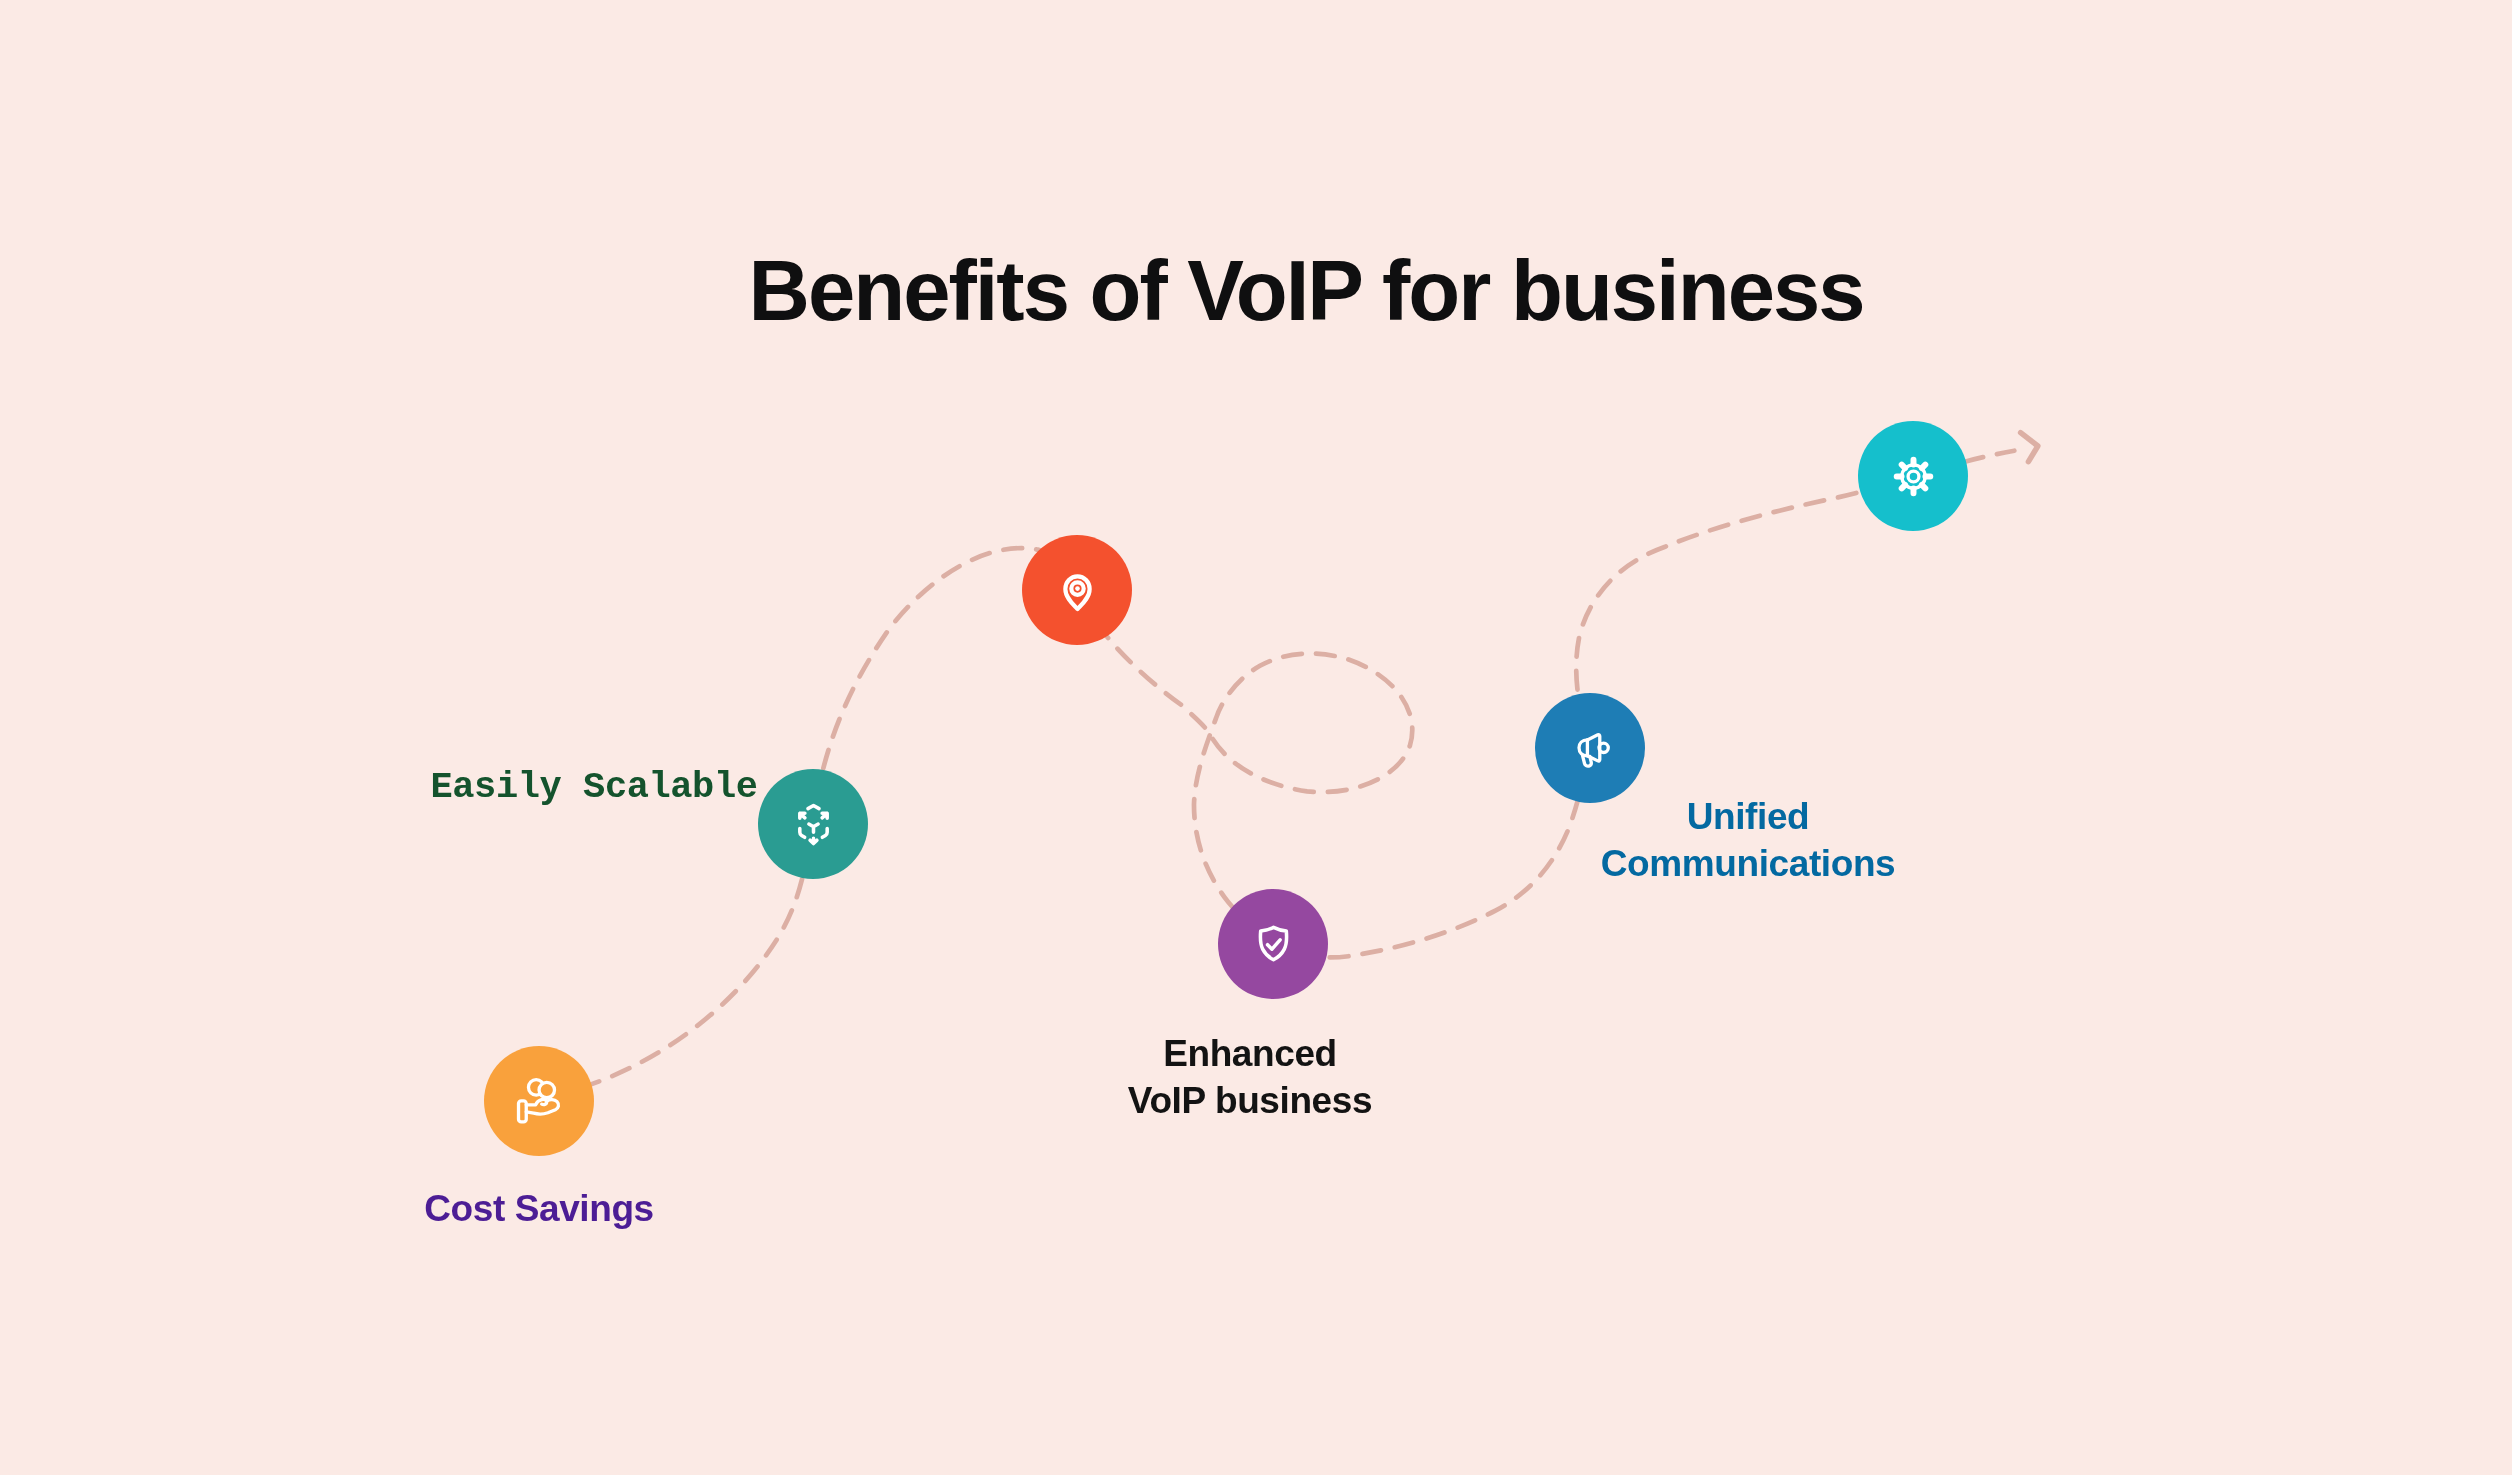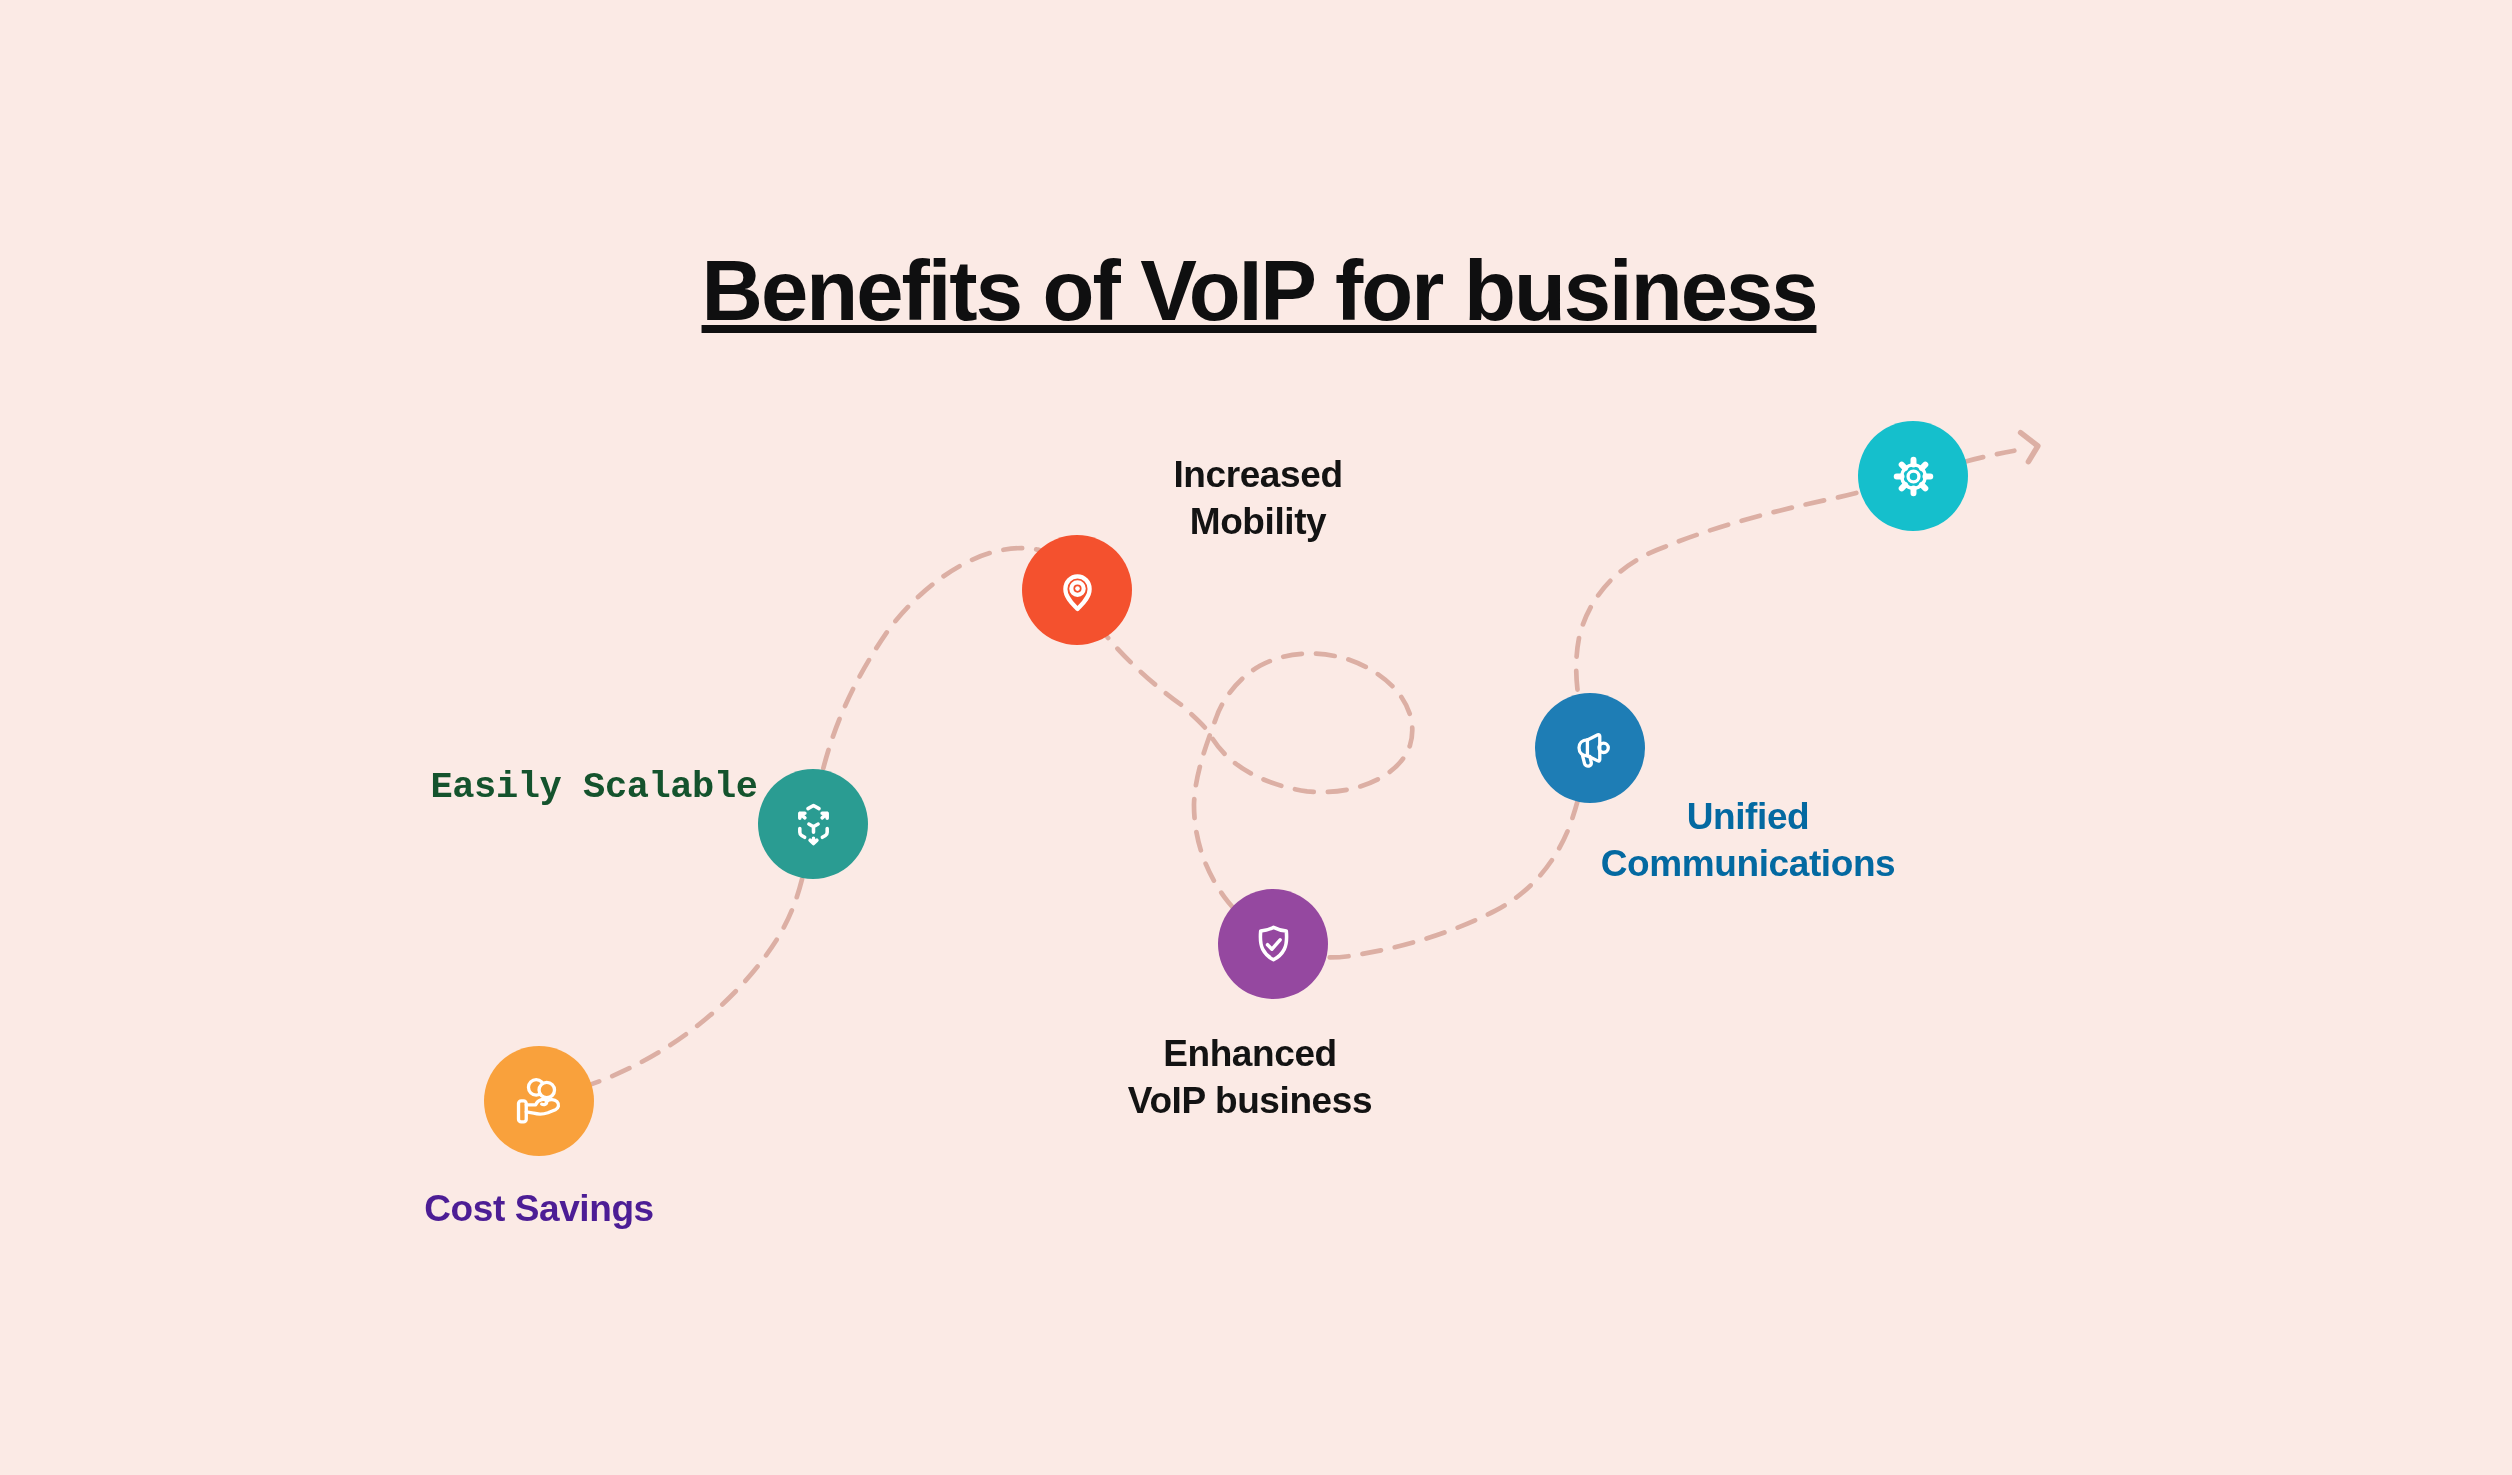--- a/index.html
+++ b/index.html
@@ -20,30 +20,29 @@
     overflow: hidden;
   }
   .route-layer {
     position: absolute;
     left: 0;
     top: 0;
     z-index: 1;
   }
   .page-title {
     position: absolute;
-    left: 1259px;
+    left: 1306px;
     top: 185px;
     transform: translateX(-50%);
     font-size: 85px;
     font-weight: 700;
     letter-spacing: -2px;
     color: #0f0f10;
     white-space: nowrap;
     z-index: 3;
-    text-decoration: underline;
   }
   .node {
     position: absolute;
     transform: translate(-50%, -50%);
     z-index: 2;
   }
   .bubble {
     width: 110px;
     height: 110px;
     border-radius: 50%;
@@ -143,24 +142,20 @@
 
   <div class="node" style="left:1077px; top:590px">
     <div class="bubble" style="background: rgb(244, 81, 46); --bubble-fill: #f4512e; color: rgb(255, 255, 255);">
       <svg viewBox="0 0 48 48" fill="none" stroke="currentColor" stroke-width="3.8" stroke-linecap="round" stroke-linejoin="round">
         <path d="M24 40.8 C20.2 36.6 13 30.6 13 22.6 C13 16.2 17.9 11.2 24 11.2 C30.1 11.2 35 16.2 35 22.6 C35 30.6 27.8 36.6 24 40.8 Z"></path>
         <circle cx="24" cy="22.3" r="5.6"></circle>
         <circle cx="24" cy="22.3" r="2.1" fill="currentColor" stroke="none"></circle>
       </svg>
     </div>
   </div>
-  <div class="node-label" style="left: 1258px; top: 499px; color: rgb(19, 19, 19);">
-    <div>Increased</div>
-    <div>Mobility</div>
-  </div>
 
   <div class="node" style="left:1273px; top:944px">
     <div class="bubble" style="background: rgb(149, 72, 160); --bubble-fill: #9548a0; color: rgb(255, 255, 255);">
       <svg viewBox="0 0 48 48" fill="none" stroke="currentColor" stroke-width="3.2" stroke-linecap="round" stroke-linejoin="round">
         <path d="M24 8.5 C27.5 10.3 31.5 11.4 35.6 11.8 C36.1 17.5 36.3 23.3 33.8 28.2 C31.7 32.3 28.4 35.6 24 37.8 C19.6 35.6 16.3 32.3 14.2 28.2 C11.7 23.3 11.9 17.5 12.4 11.8 C16.5 11.4 20.5 10.3 24 8.5 Z"></path>
         <path d="M18.6 24.2 L22.6 28.2 L30 19.8"></path>
       </svg>
     </div>
   </div>
   <div class="node-label" style="left: 1250px; top: 1078px; color: rgb(19, 19, 19);">

